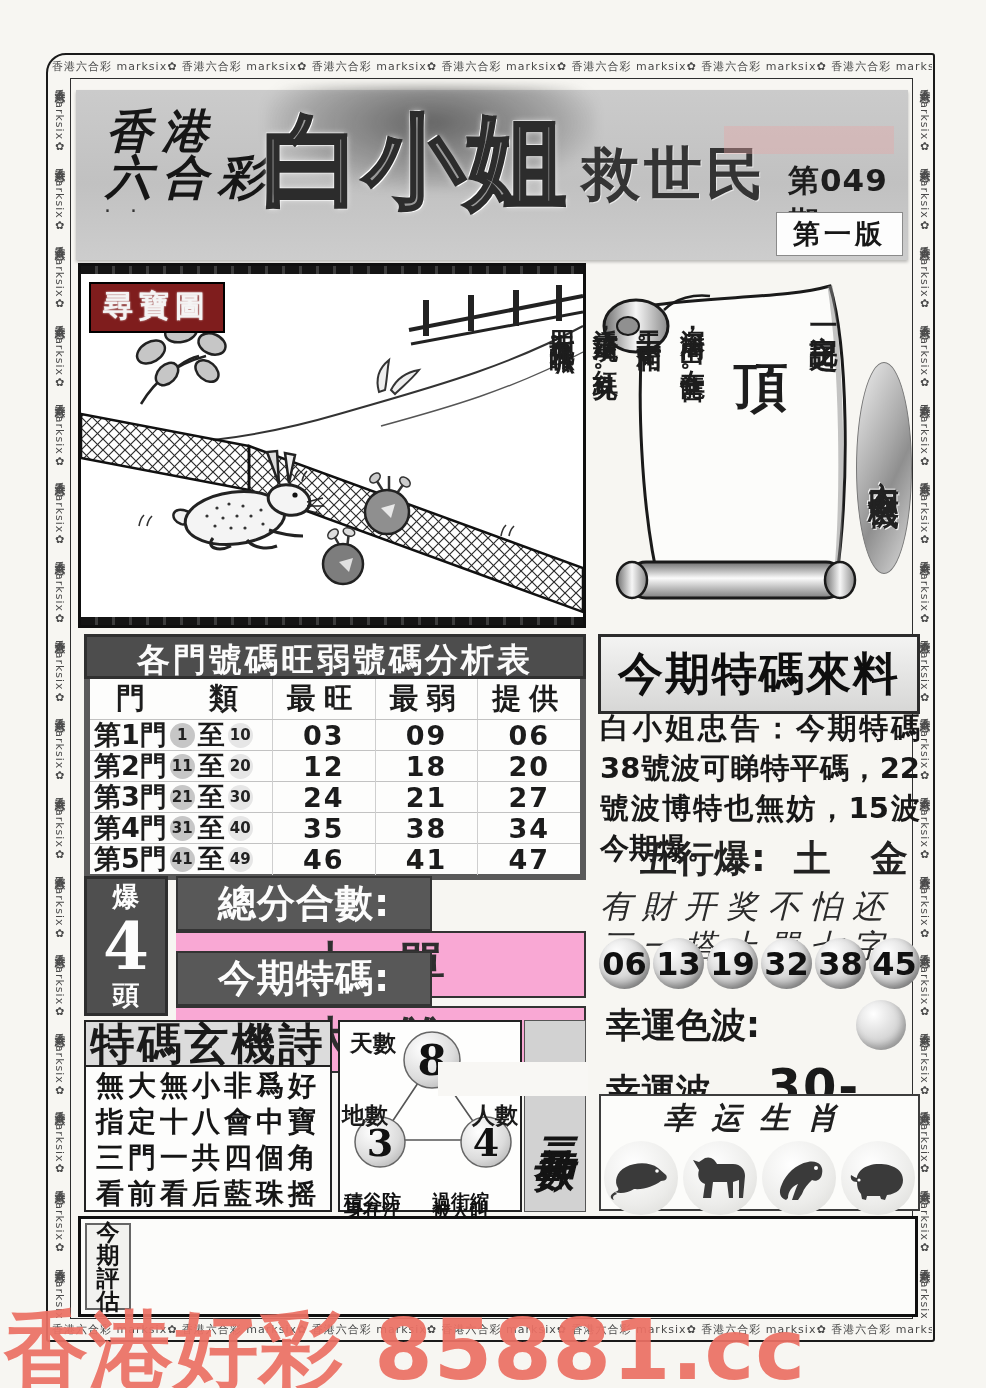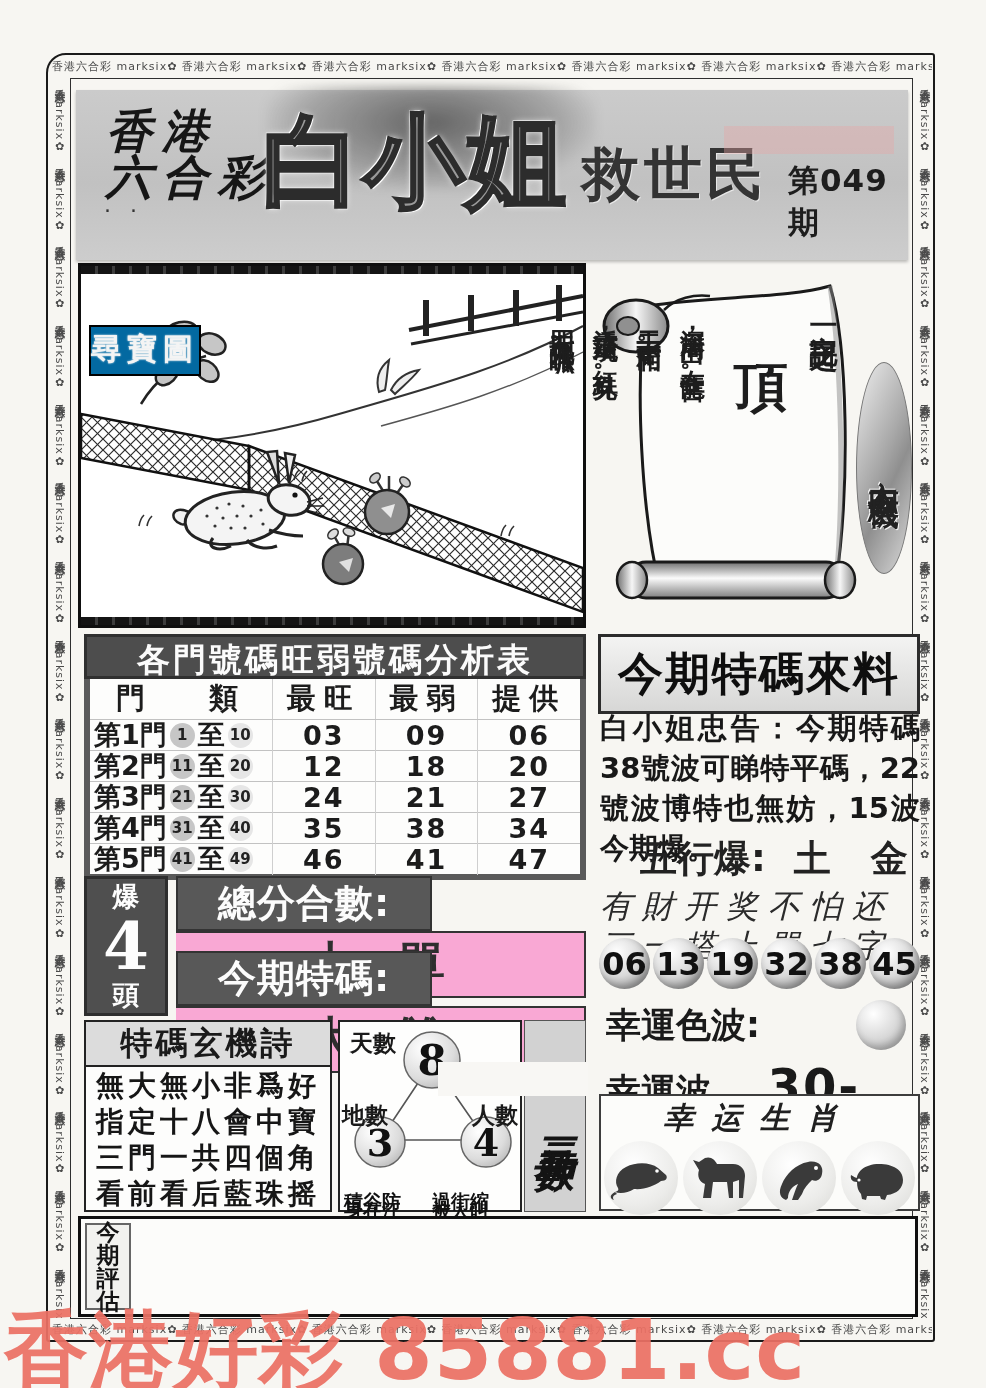--- a/index.html
+++ b/index.html
@@ -41,23 +41,23 @@
   .edition{position:absolute;left:700px;top:122px;background:#fdfdfd;border:1px solid #8a8a8a;
     padding:3px 16px;font-size:27px;font-weight:900;color:#171717;letter-spacing:4px;}
   .hdr-dots{position:absolute;left:28px;top:108px;font-size:22px;color:#333;letter-spacing:6px;}
   
   .treasure{position:absolute;left:78px;top:263px;width:508px;height:365px;
     border:3px solid #0f0f0f;background:#fff;}
   .t-bar{position:absolute;left:0;width:100%;height:8px;background:
     repeating-linear-gradient(90deg,#141414 0 14px,#3d3d3d 14px 17px);}
   .t-bar.top{top:0;} .t-bar.bot{bottom:0;}
   .t-svg{position:absolute;left:0;top:8px;width:502px;height:341px;}
-  .t-label{position:absolute;left:8px;top:16px;background:#0369a1;color:#f4f4f4;
-    padding:2px 0 4px;font-size:30px;font-weight:900;letter-spacing:6px;
-    border:2px solid #000;text-shadow:0 0 2px #fff;margin-top:43px;}
+  .t-label{position:absolute;left:8px;top:16px;background:#7f1d1d;color:#f4f4f4;
+    padding:2px 12px 4px;font-size:30px;font-weight:900;letter-spacing:6px;
+    border:2px solid #000;text-shadow:0 0 2px #fff;}
   
   .scrollp{position:absolute;left:598px;top:266px;width:324px;height:364px;}
   .scroll-svg{position:absolute;left:0;top:0;width:260px;height:364px;}
   .scroll-text{position:absolute;left:66px;top:44px;width:180px;height:252px;
     writing-mode:vertical-rl;text-orientation:mixed;
     font-family:"DejaVu Serif","Liberation Serif",serif;
     font-size:25px;font-weight:bold;color:#1d1d1d;line-height:1.5;}
   .s-col{margin-left:6px;letter-spacing:3px;}
   .s-col.first{margin-left:10px;font-size:28px;}
   .s-big{display:block;font-size:54px;margin-top:14px;font-weight:900;}
@@ -92,21 +92,21 @@
   .burst-left .b3{font-size:27px;font-weight:900;}
   .burst-rows{flex:1;display:flex;flex-direction:column;justify-content:space-between;margin-left:8px;}
   .brow{display:flex;height:65px;flex-direction:column;}
   .brow .blabel{width:256px;background:#585858;border:2px solid #333;color:#fcfcfc;
     font-size:38px;font-weight:900;display:flex;align-items:center;justify-content:center;letter-spacing:1px;}
   .brow .bvalue{flex:1;background:#f9a8d4;border:2px solid #333;border-left:none;color:#2e2e2e;
     font-size:47px;font-weight:900;display:flex;align-items:center;justify-content:center;letter-spacing:44px;padding-left:36px;}
   
   .poem{position:absolute;left:84px;top:1020px;width:248px;height:192px;
     border:2px solid #222;background:#fdfdfc;}
-  .poem-title{height:45px;background:#dcdcdc;border-bottom:2px solid #222;font-size:32px;
+  .poem-title{height:45px;background:#dcdcdc;border-bottom:2px solid #222;font-size:44px;
     font-weight:900;text-align:center;line-height:43px;letter-spacing:3px;}
   .poem-line{font-size:28px;font-weight:900;text-align:center;letter-spacing:4px;
     line-height:35px;margin-top:1px;color:#161616;}
   
   .trinity{position:absolute;left:338px;top:1020px;width:184px;height:192px;
     border:2px solid #222;background:#fefefd;}
   .tri-label{position:absolute;font-size:23px;font-weight:900;color:#1a1a1a;}
   .tri-svg{position:absolute;left:0;top:0;width:184px;height:150px;}
   .tri-cap{position:absolute;left:4px;width:176px;font-size:19px;font-weight:900;
     letter-spacing:0px;color:#111;display:flex;justify-content:space-between;}
@@ -176,20 +176,21 @@
   <div class="frame-inner"></div>
 
   <div class="header">
     <div class="smudge"></div>
     <div class="brand" style="white-space:pre-line">香港
 六合彩</div>
     <div class="title-main">白小姐</div>
     <div class="title-sub">救世民</div>
     <div class="pink-patch"></div>
     <div class="issue">第049期</div>
+    <div class="edition">第一版</div>
     <div class="hdr-dots">· ·</div>
   </div>
 
   <div class="treasure">
     <div class="t-bar top"></div>
     <div class="t-bar bot"></div>
     <svg class="t-svg" viewBox="0 0 502 341" preserveAspectRatio="none">
       <defs>
         <pattern id="xh" patternUnits="userSpaceOnUse" width="11" height="11">
           <path d="M0,11 L11,0 M-2,2 L2,-2 M9,13 L13,9" stroke="#2c2c2c" stroke-width="1.2" fill="none"></path>

